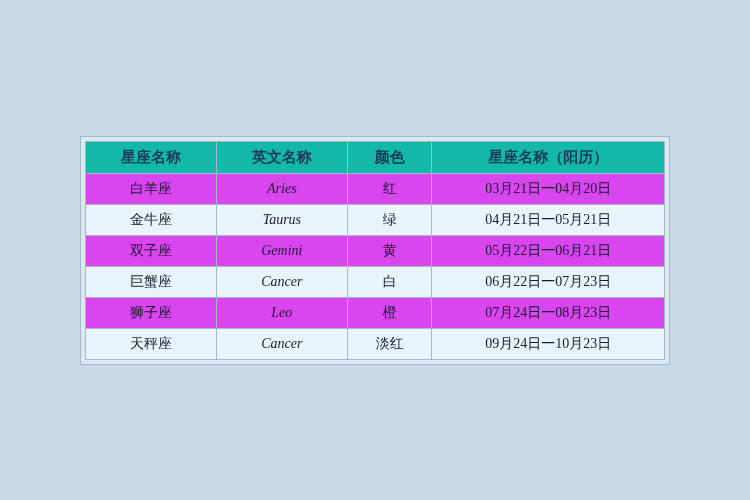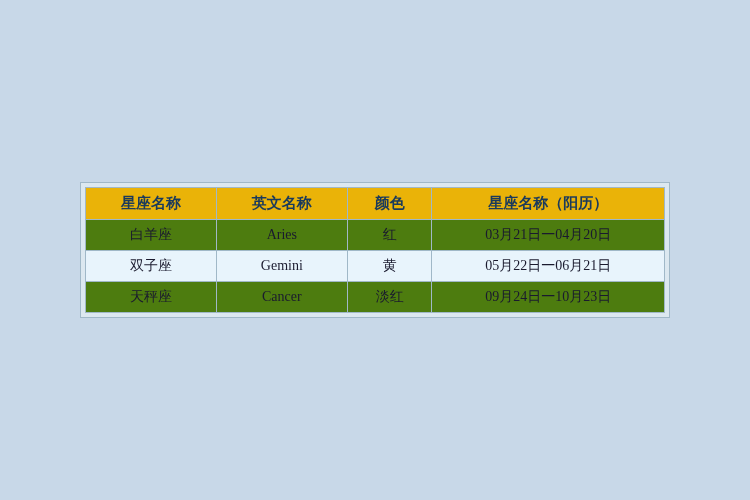--- a/index.html
+++ b/index.html
@@ -31,36 +31,37 @@
     }
 
     th, td {
       border: 1px solid #a0b8c8;
       padding: 6px 12px;
       text-align: center;
       color: #1a1a2e;
     }
 
     thead tr th {
-      background-color: #eab308;
+      background-color: #14b8a6;
       font-weight: bold;
       font-size: 15px;
       color: #1a3a5c;
     }
 
     tbody tr {
-      background-color: #4d7c0f;
+      background-color: #d946ef;
     }
 
     tbody tr:nth-child(even) {
       background-color: #e8f4fc;
     }
 
     td:nth-child(2) {
       font-family: "Times New Roman", serif;
+      font-style: italic;
     }
   </style>
 </head>
 <body>
 
 <div class="table-container">
   <table>
     <thead>
       <tr>
         <th>星座名称</th>
@@ -70,24 +71,42 @@
       </tr>
     </thead>
     <tbody id="table-body">
     <tr>
           <td>白羊座</td>
           <td>Aries</td>
           <td>红</td>
           <td>03月21日一04月20日</td>
         </tr>
         <tr>
+          <td>金牛座</td>
+          <td>Taurus</td>
+          <td>绿</td>
+          <td>04月21日一05月21日</td>
+        </tr>
+        <tr>
           <td>双子座</td>
           <td>Gemini</td>
           <td>黄</td>
           <td>05月22日一06月21日</td>
+        </tr>
+        <tr>
+          <td>巨蟹座</td>
+          <td>Cancer</td>
+          <td>白</td>
+          <td>06月22日一07月23日</td>
+        </tr>
+        <tr>
+          <td>狮子座</td>
+          <td>Leo</td>
+          <td>橙</td>
+          <td>07月24日一08月23日</td>
         </tr>
         <tr>
           <td>天秤座</td>
           <td>Cancer</td>
           <td>淡红</td>
           <td>09月24日一10月23日</td>
         </tr>
       </tbody>
   </table>
 </div>

